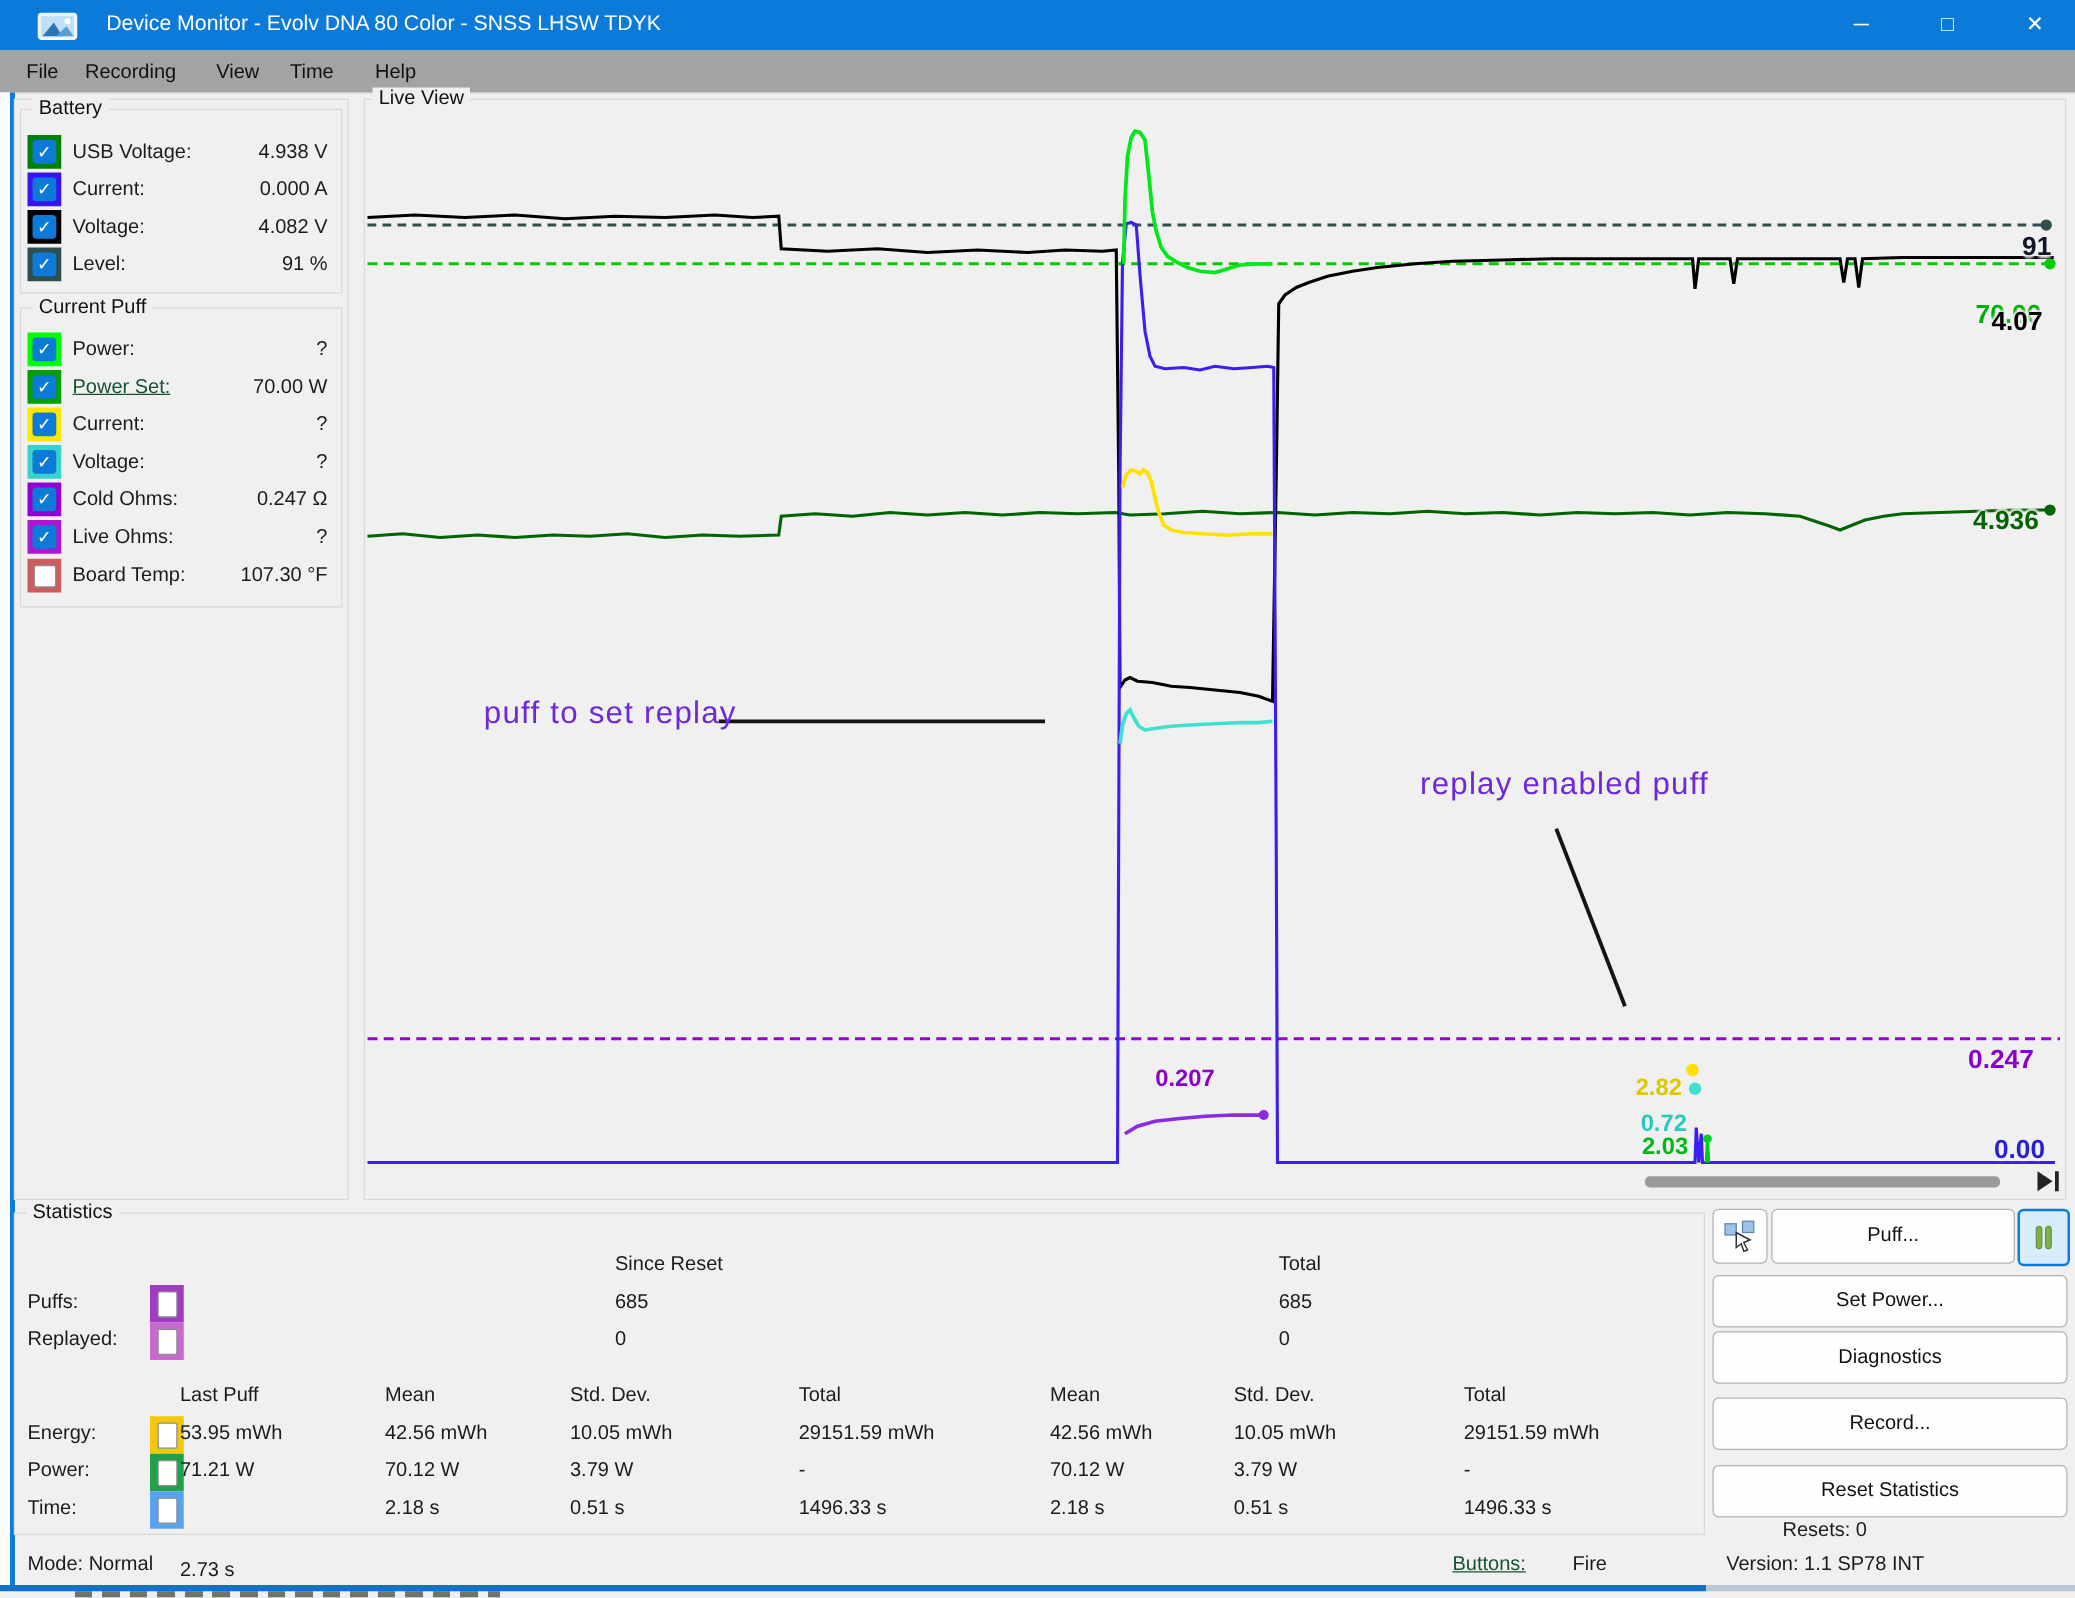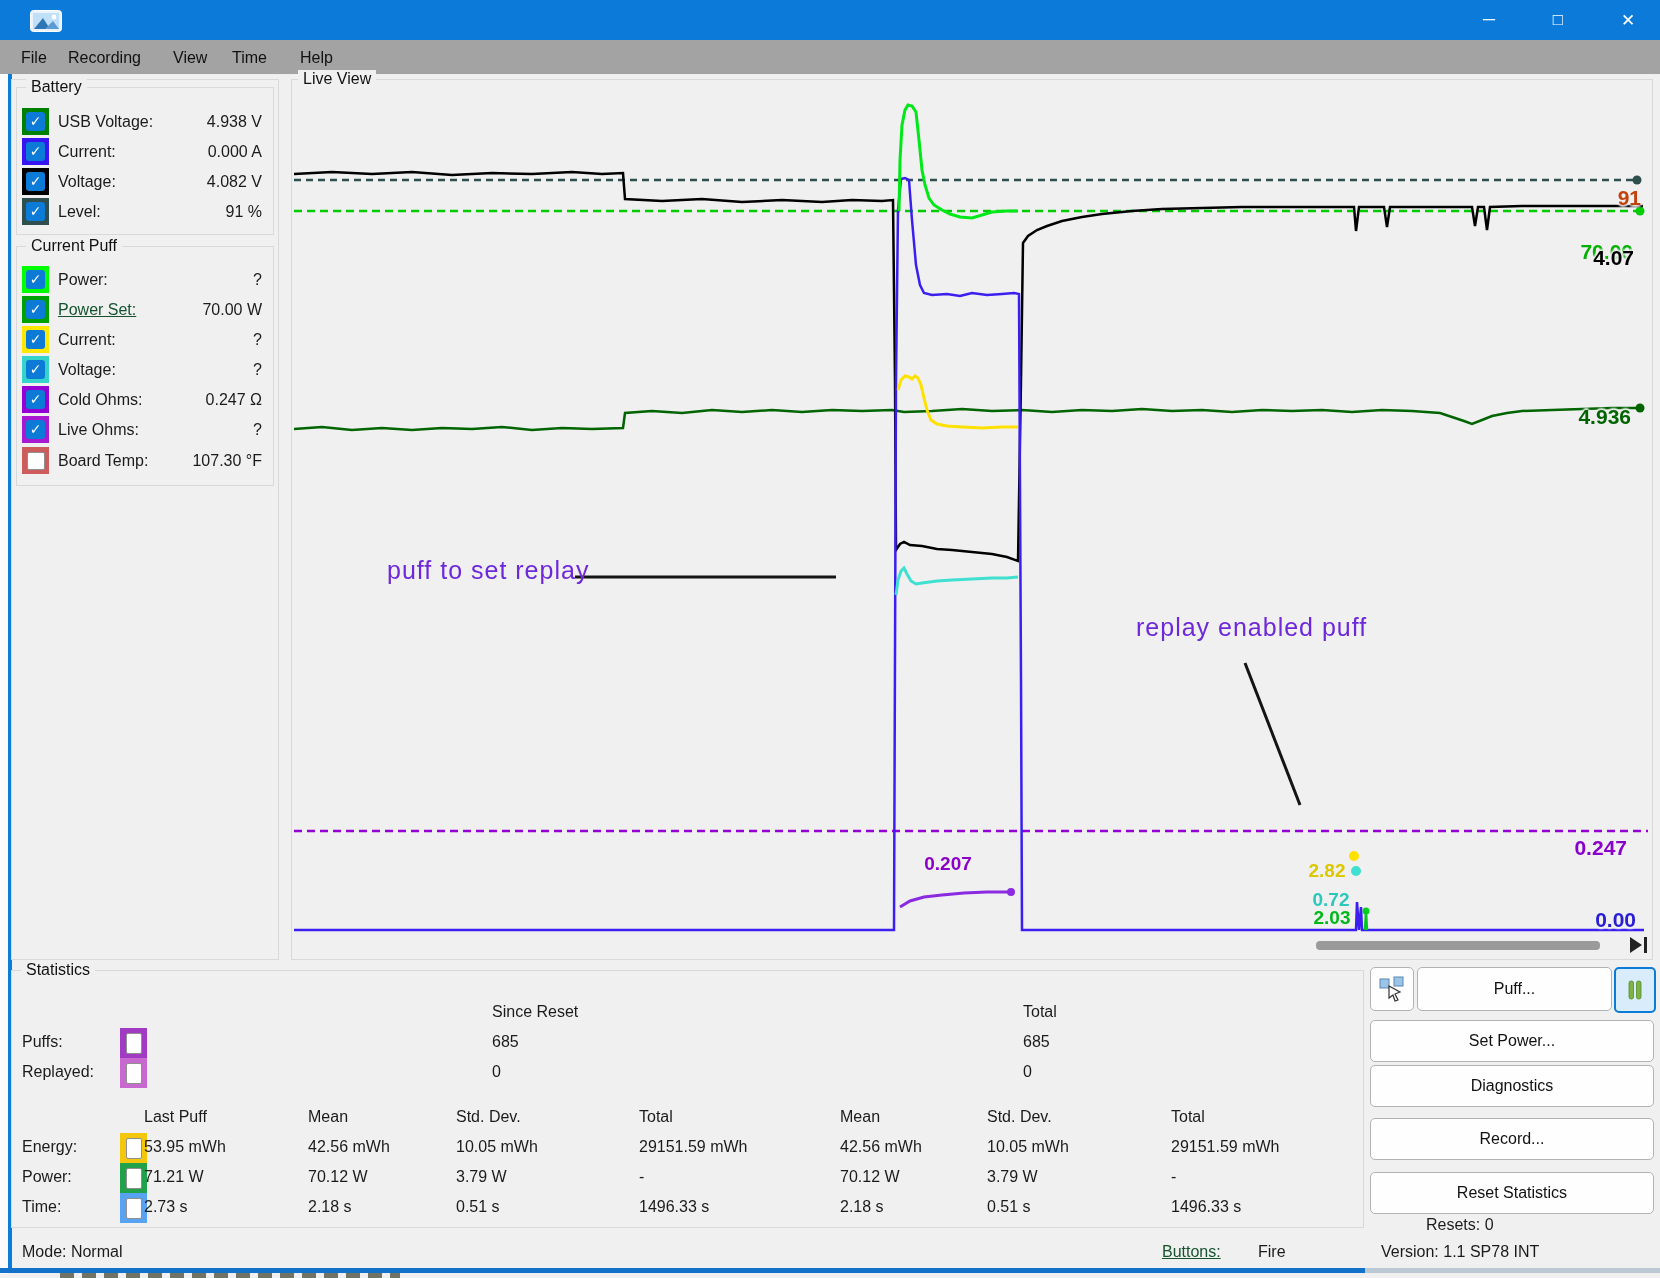--- a/index.html
+++ b/index.html
@@ -42,20 +42,21 @@
 <body>
 
 <div class="titlebar">
   <svg class="abs" style="left:30px;top:10px" width="32" height="22" viewBox="0 0 32 22">
     <rect x="0.5" y="0.5" width="31" height="21" rx="3" fill="#eaf3fb" stroke="#fefefe"></rect>
     <rect x="3" y="3" width="26" height="16" fill="#bfe0f7"></rect>
     <polygon points="4,19 13,8 20,19" fill="#2e75b5"></polygon>
     <polygon points="15,19 23,11 29,19" fill="#5b9bd5"></polygon>
     <circle cx="24" cy="7" r="2.4" fill="#fff"></circle>
   </svg>
+  <div class="title-text">Device Monitor - Evolv DNA 80 Color - SNSS LHSW TDYK</div>
   <div class="winbtn" style="left:1465px">─</div>
   <div class="winbtn" style="left:1534px">□</div>
   <div class="winbtn" style="left:1604px">✕</div>
 </div>
 
 <div class="menubar">
   <div class="menu-item" style="left:19px">File</div>
   <div class="menu-item" style="left:66px">Recording</div>
   <div class="menu-item" style="left:171px">View</div>
   <div class="menu-item" style="left:230px">Time</div>
@@ -204,21 +205,21 @@
   <line x1="283" y1="497" x2="544" y2="497" stroke="#141414" stroke-width="3"></line>
   <line x1="953" y1="583" x2="1008" y2="725" stroke="#141414" stroke-width="3"></line>
 
   <rect x="1024" y="861" width="284" height="9" rx="4" fill="#9a9a9a"></rect>
   <g>
     <polygon points="1338,857 1350,865 1338,873" fill="#222"></polygon>
     <rect x="1352" y="857" width="3" height="16" fill="#222"></rect>
   </g>
 </svg>
 
-<div class="chart-val" style="right: 19px; top: 186px; color: #c2410c;">91</div>
+<div class="chart-val" style="right: 19px; top: 186px; color: #0f172a;">91</div>
 <div class="chart-val" style="right: 27px; top: 216px; color: rgb(0, 176, 0); margin-top: 24px;">70.00</div>
 <div class="chart-val" style="right: 26px; top: 246px; color: rgb(0, 0, 0);">4.07</div>
 <div class="chart-val" style="right: 29px; top: 405px; color: rgb(0, 100, 0);">4.936</div>
 <div class="chart-val" style="right: 33px; top: 836px; color: rgb(138, 0, 200);">0.247</div>
 <div class="chart-val" style="right: 24px; top: 908px; color: rgb(42, 31, 208);">0.00</div>
 <div class="chart-val sm" style="left: 903px; top: 853px; width: 90px; text-align: center; color: rgb(138, 0, 200);">0.207</div>
 <div class="chart-val sm" style="left: 1282px; top: 860px; width: 90px; text-align: center; color: rgb(220, 200, 0);">2.82</div>
 <div class="chart-val sm" style="left: 1286px; top: 889px; width: 90px; text-align: center; color: rgb(43, 200, 188);">0.72</div>
 <div class="chart-val sm" style="left: 1287px; top: 907px; width: 90px; text-align: center; color: rgb(0, 184, 24);">2.03</div>
 
@@ -275,21 +276,21 @@
 <div class="cc" style="left:456px;top:1168px">3.79 W</div>
 <div class="cc" style="left:639px;top:1168px">-</div>
 <div class="cc" style="left:840px;top:1168px">70.12 W</div>
 <div class="cc" style="left:987px;top:1168px">3.79 W</div>
 <div class="cc" style="left:1171px;top:1168px">-</div>
 
 <div class="lbl" style="left:22px;top:1198px">Time:</div>
 <div class="cbx tall" style="left: 120px; top: 1193px; background-color: rgb(87, 162, 241);">
     <span class="in un"></span>
   </div>
-<div class="cc" style="left:144px;top:1198px">2.73 s</div>
+<div class="cc" style="left:144px;top:1248px">2.73 s</div>
 <div class="cc" style="left:308px;top:1198px">2.18 s</div>
 <div class="cc" style="left:456px;top:1198px">0.51 s</div>
 <div class="cc" style="left:639px;top:1198px">1496.33 s</div>
 <div class="cc" style="left:840px;top:1198px">2.18 s</div>
 <div class="cc" style="left:987px;top:1198px">0.51 s</div>
 <div class="cc" style="left:1171px;top:1198px">1496.33 s</div>
 
 <div class="btn" style="left:1370px;top:967px;width:42px;height:42px">
   <svg width="28" height="28" viewBox="0 0 28 28">
     <rect x="2" y="4" width="9" height="9" fill="#9cc3e8" stroke="#5b87b0"></rect>

